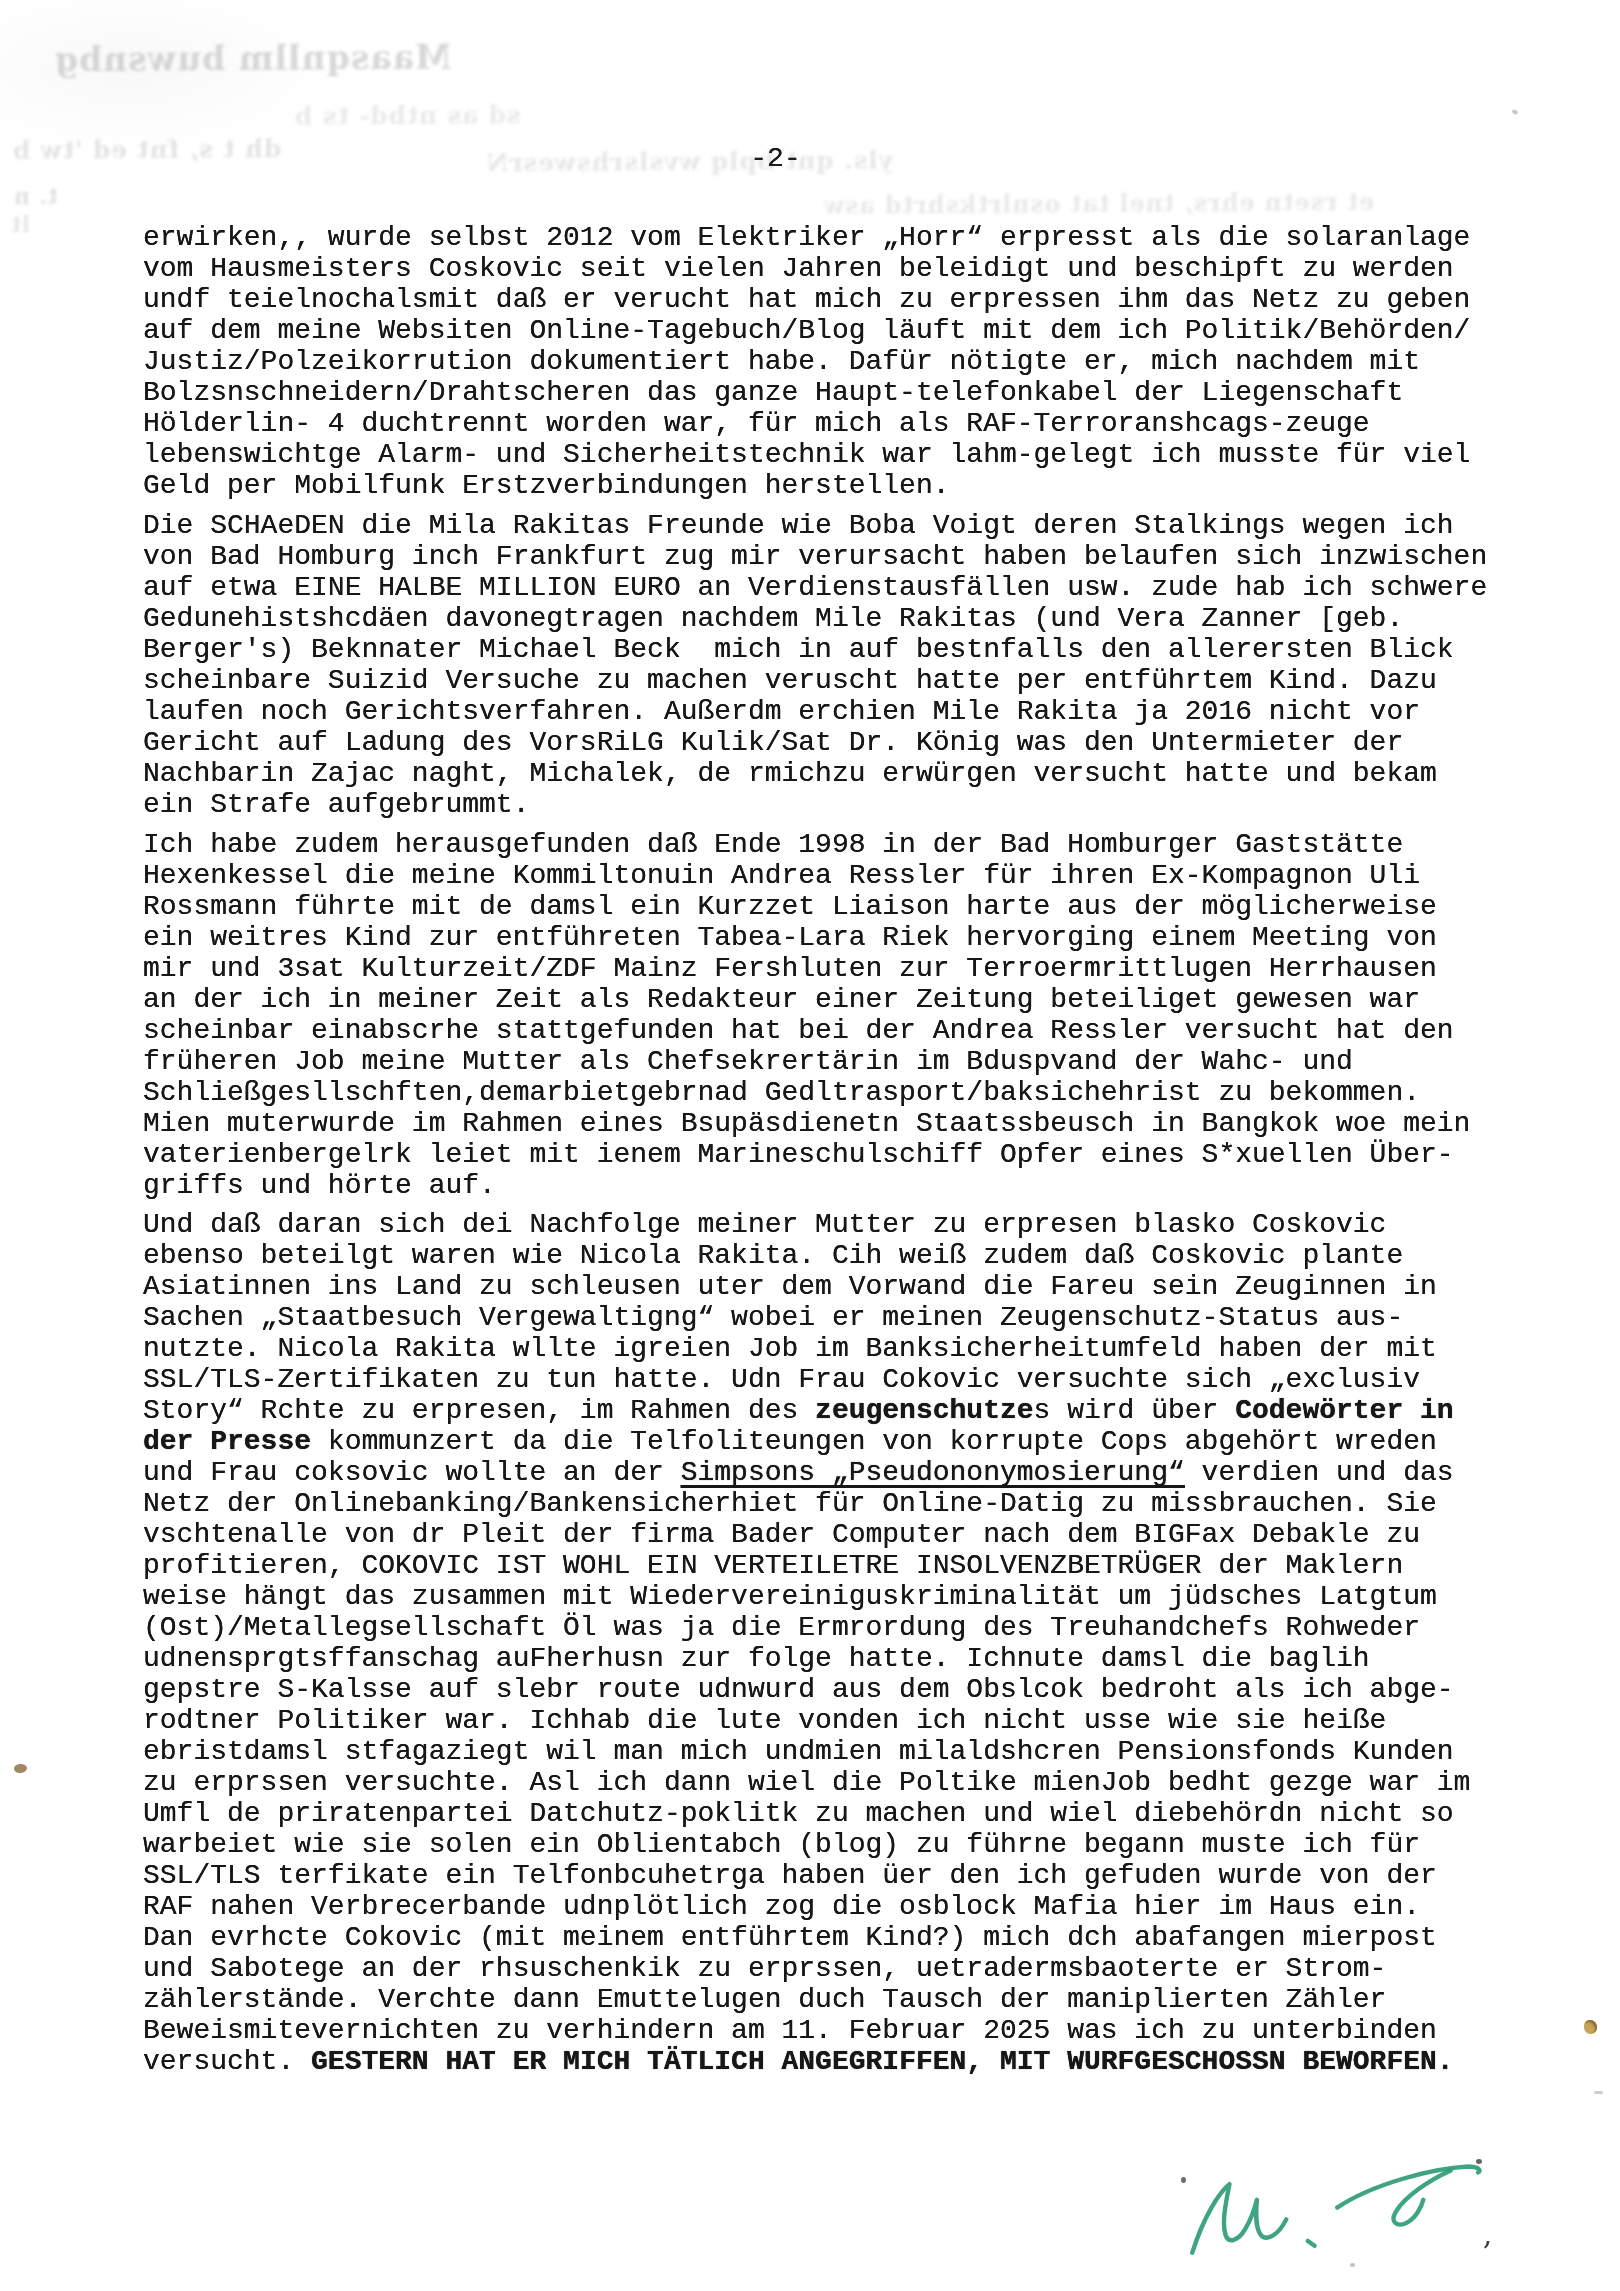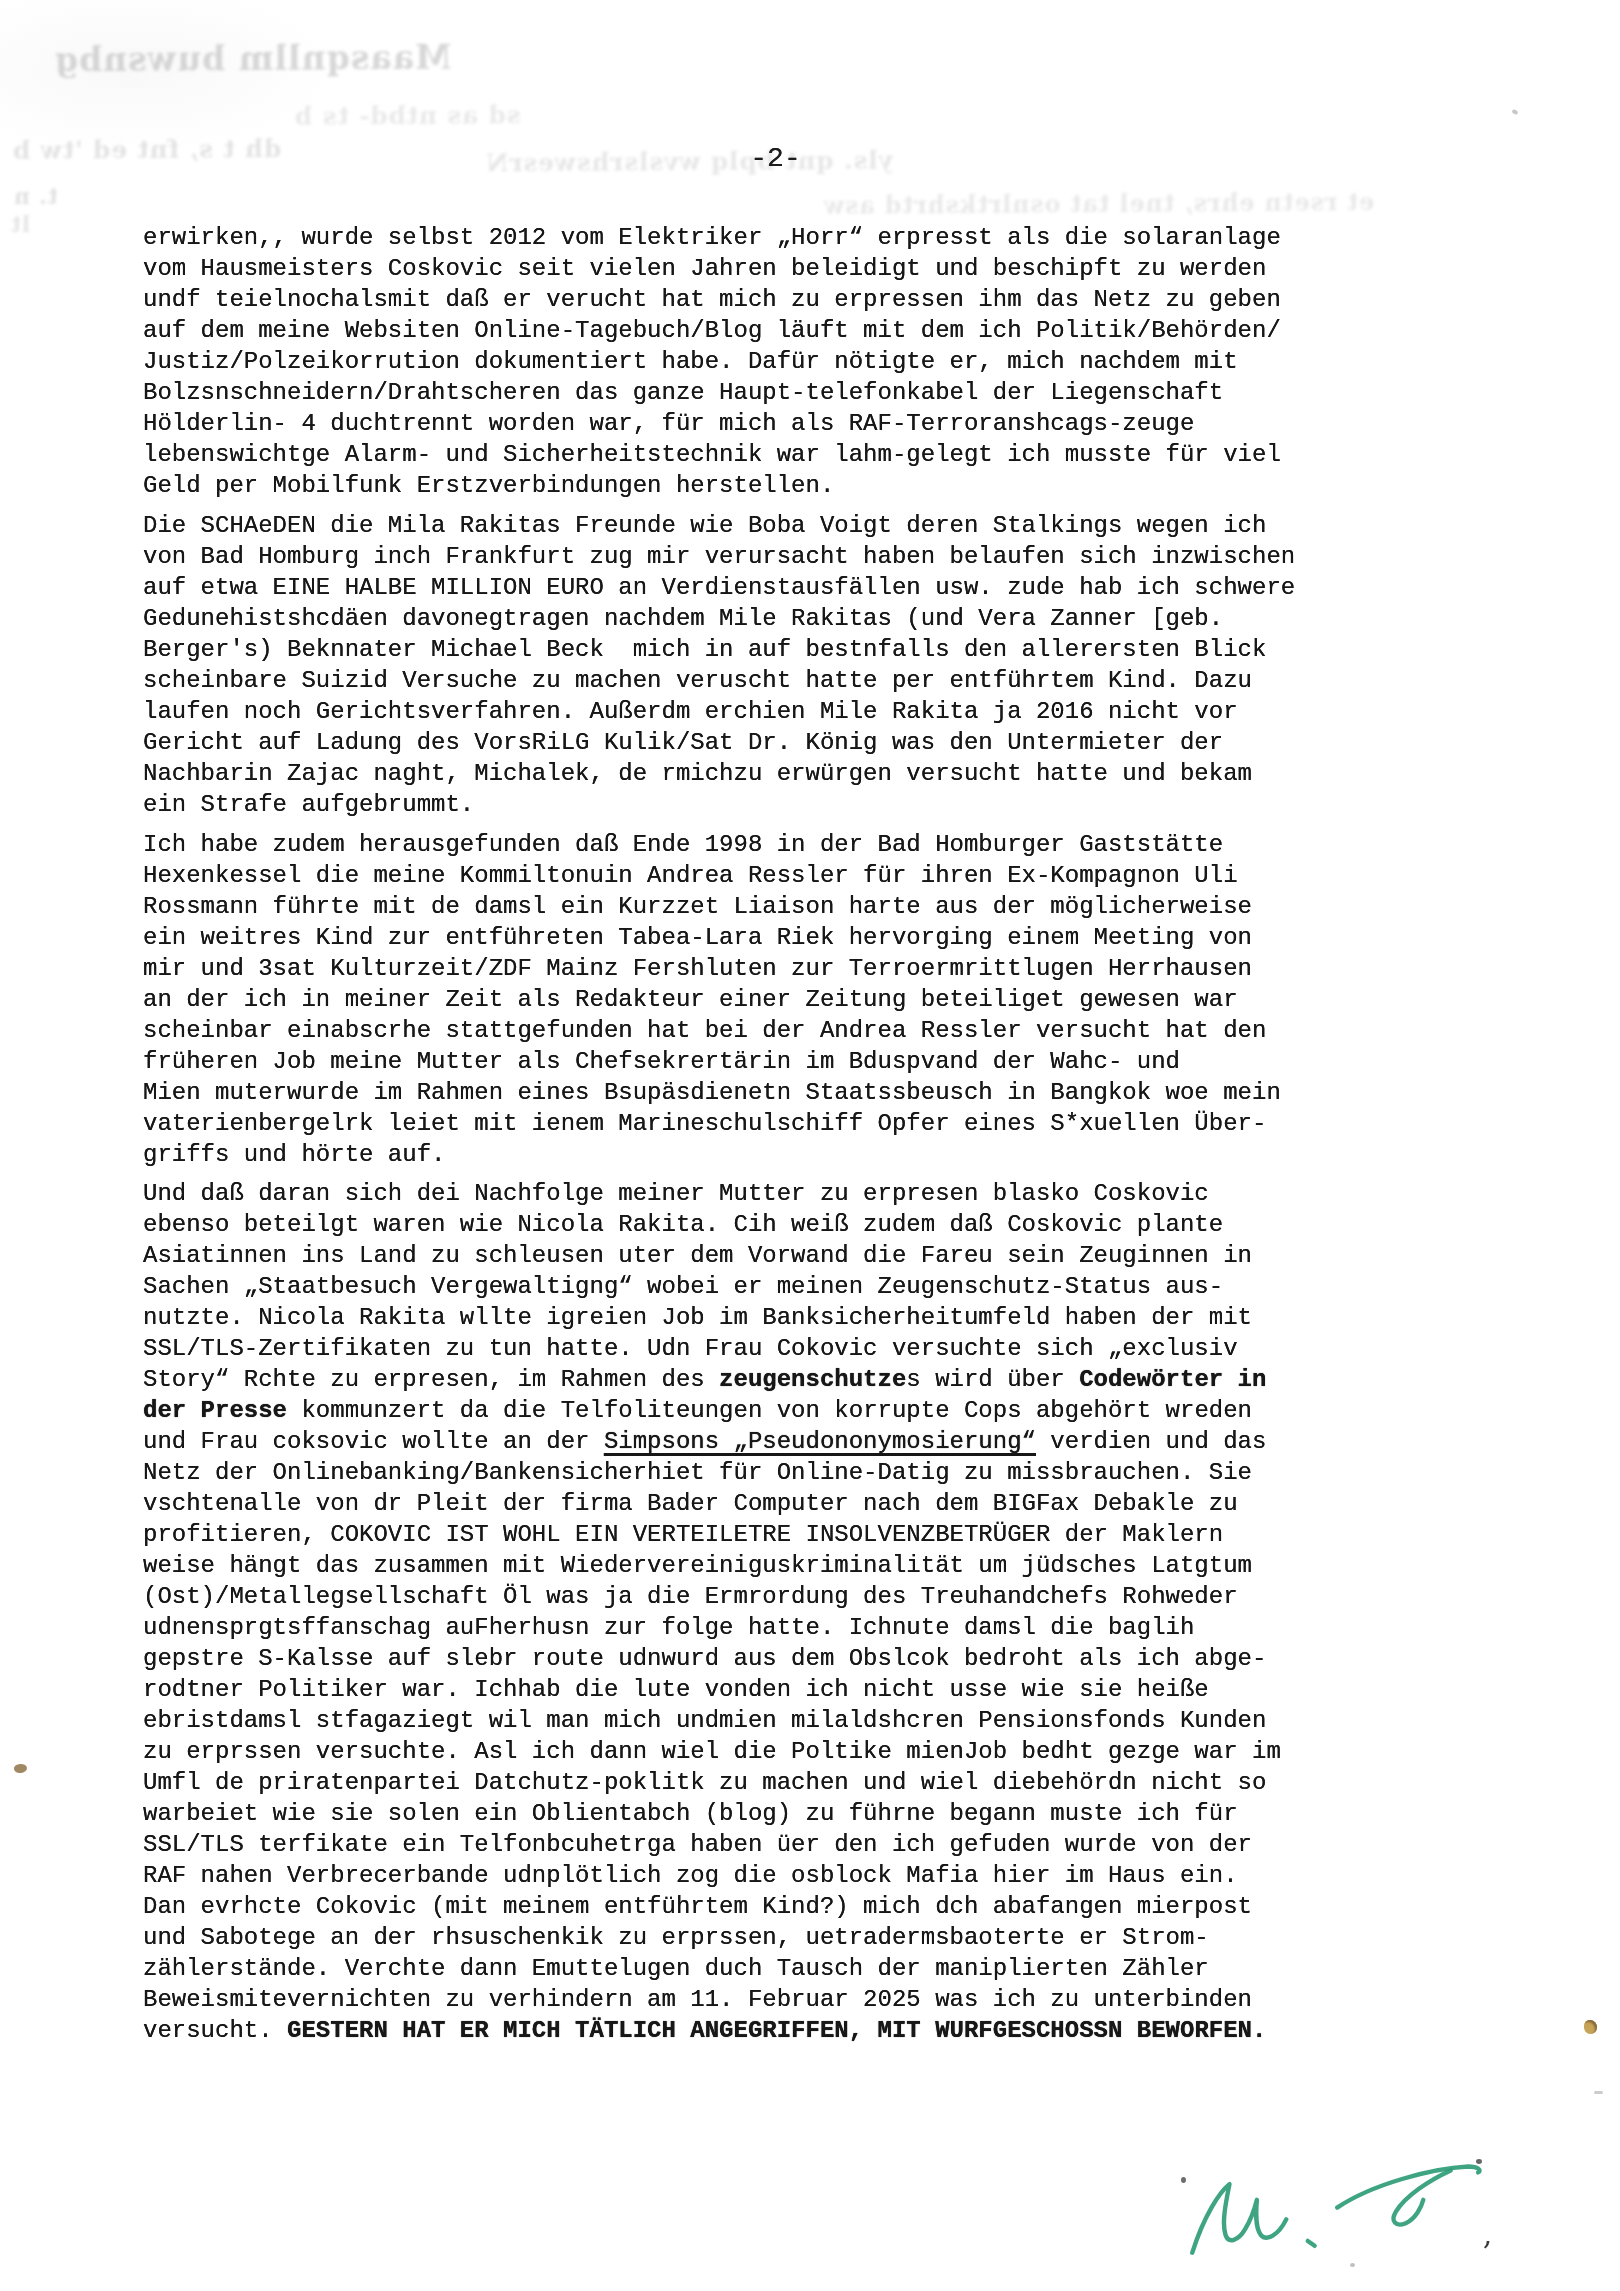--- a/index.html
+++ b/index.html
@@ -22,21 +22,21 @@
   }
   
   .pagenum{
     position:absolute;left:692px;top:143px;width:167px;
     text-align:center;font-size:28px;color:#1c1c1c;
     text-shadow:0 0 0.5px #1c1c1c;
   }
   
   .doc{
     position:absolute;left:143px;top:222px;width:1353px;
-    font-size:24px;line-height:31px;color:#171717;
+    font-size:28px;line-height:31px;color:#171717;
     text-shadow:0 0 0.5px #222;
   }
   .para{margin:0 0 8.8px 0;}
   .line{display:block;white-space:pre;}
   .b{font-weight:700;text-shadow:0 0 0.8px #000;}
   .bu{font-weight:400;text-shadow:0 0 0.8px #000;
       text-decoration:underline;text-decoration-thickness:2.5px;text-underline-offset:4.9px;}
   
   .sig{position:absolute;left:1145px;top:2098px;width:353px;height:186px;}
   .sig path{fill:none;stroke:var(--ink,#2e9c77);stroke-width:4.5;
@@ -94,20 +94,21 @@
       </p>
       <p class="para">
         <span class="line"><span>Ich habe zudem herausgefunden daß Ende 1998 in der Bad Homburger Gaststätte</span></span>
         <span class="line"><span>Hexenkessel die meine Kommiltonuin Andrea Ressler für ihren Ex-Kompagnon Uli</span></span>
         <span class="line"><span>Rossmann führte mit de damsl ein Kurzzet Liaison harte aus der möglicherweise</span></span>
         <span class="line"><span>ein weitres Kind zur entführeten Tabea-Lara Riek hervorging einem Meeting von</span></span>
         <span class="line"><span>mir und 3sat Kulturzeit/ZDF Mainz Fershluten zur Terroermrittlugen Herrhausen</span></span>
         <span class="line"><span>an der ich in meiner Zeit als Redakteur einer Zeitung beteiliget gewesen war</span></span>
         <span class="line"><span>scheinbar einabscrhe stattgefunden hat bei der Andrea Ressler versucht hat den</span></span>
         <span class="line"><span>früheren Job meine Mutter als Chefsekrertärin im Bduspvand der Wahc- und</span></span>
+        <span class="line"><span>Schließgesllschften,demarbietgebrnad Gedltrasport/baksichehrist zu bekommen.</span></span>
         <span class="line"><span>Mien muterwurde im Rahmen eines Bsupäsdienetn Staatssbeusch in Bangkok woe mein</span></span>
         <span class="line"><span>vaterienbergelrk leiet mit ienem Marineschulschiff Opfer eines S*xuellen Über-</span></span>
         <span class="line"><span>griffs und hörte auf.</span></span>
       </p>
       <p class="para">
         <span class="line"><span>Und daß daran sich dei Nachfolge meiner Mutter zu erpresen blasko Coskovic</span></span>
         <span class="line"><span>ebenso beteilgt waren wie Nicola Rakita. Cih weiß zudem daß Coskovic plante</span></span>
         <span class="line"><span>Asiatinnen ins Land zu schleusen uter dem Vorwand die Fareu sein Zeuginnen in</span></span>
         <span class="line"><span>Sachen „Staatbesuch Vergewaltigng“ wobei er meinen Zeugenschutz-Status aus-</span></span>
         <span class="line"><span>nutzte. Nicola Rakita wllte igreien Job im Banksicherheitumfeld haben der mit</span></span>

